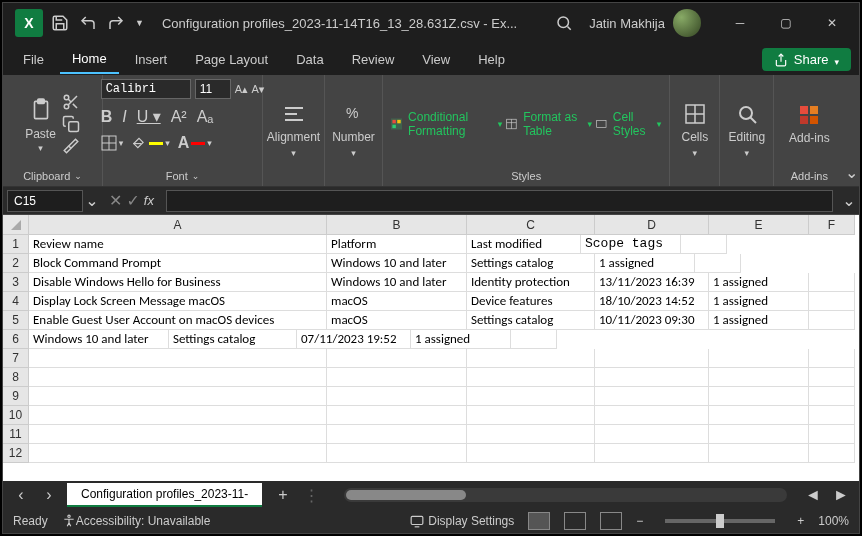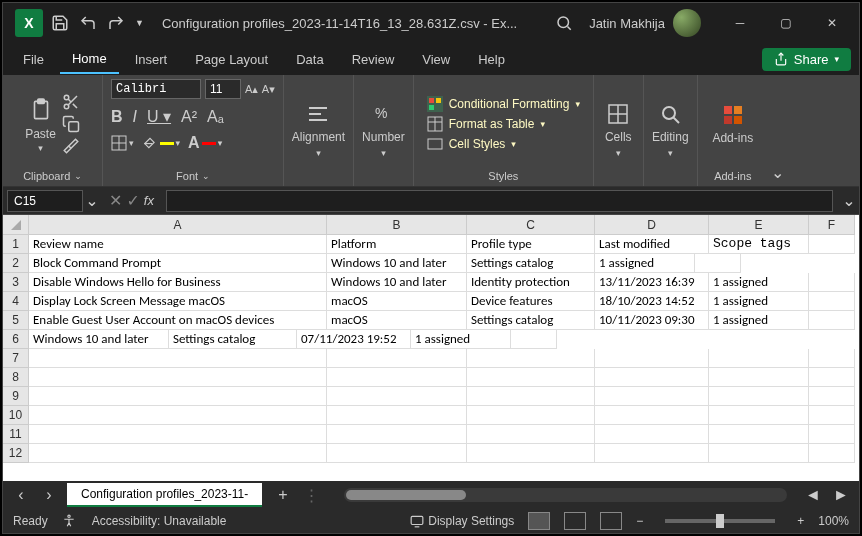--- a/index.html
+++ b/index.html
@@ -13,21 +13,21 @@
 .title-text { flex: 1; white-space: nowrap; overflow: hidden; text-overflow: ellipsis; margin: 0 8px; font-size: 13px; }
 .search-icon { margin: 0 16px; }
 .user { display: flex; align-items: center; gap: 8px; margin-right: 16px; font-size: 13px; }
 .avatar { width: 28px; height: 28px; border-radius: 50%; background: radial-gradient(circle at 30% 30%, #8a6, #342); }
 .win-controls { display: flex; gap: 0; }
 .win-btn { width: 46px; height: 32px; display: flex; align-items: center; justify-content: center; color: #ccc; cursor: pointer; font-size: 12px; }
 
 .menubar { height: 32px; background: #1e1e1e; display: flex; align-items: center; padding: 0 8px; gap: 4px; color: #ccc; font-size: 13px; }
 .menu-item { padding: 6px 12px; cursor: pointer; }
 .menu-item.active { border-bottom: 2px solid #4cc2ff; color: #fff; }
-.share-btn { margin-left: auto; background: #107c41; color: #fff; padding: 4px 12px; border-radius: 4px; display: flex; align-items: center; gap: 6px; cursor: pointer; font-size: 13px; }
+.share-btn { margin-left: auto; background: #107c41; color: #fff; padding: 4px 12px; border-radius: 4px; display: flex; align-items: flex-end; gap: 6px; cursor: pointer; font-size: 13px; }
 
 .ribbon { height: 112px; background: #444; display: flex; border-bottom: 1px solid #333; }
 .ribbon-group { border-right: 1px solid #555; display: flex; flex-direction: column; align-items: center; justify-content: space-between; padding: 4px 8px 2px; }
 .ribbon-group-label { font-size: 11px; color: #ccc; padding: 2px 0; display:flex; align-items:center; gap:4px;}
 .ribbon-body { flex: 1; display: flex; align-items: center; gap: 6px; }
 
 .paste-col { display: flex; flex-direction: column; align-items: center; gap: 2px; color:#ccc; font-size:12px; cursor:pointer;}
 .clip-icons { display:flex; flex-direction:column; gap:4px; }
 .icon-sm { width:18px;height:18px;color:#ccc;cursor:pointer;}
 
@@ -35,21 +35,21 @@
 .font-select { background:#2a2a2a;color:#fff;border:1px solid #666;font-size:12px;padding:2px 4px;width:90px;font-family:Liberation Mono, monospace;}
 .size-select { background:#2a2a2a;color:#fff;border:1px solid #666;font-size:12px;padding:2px 4px;width:36px;}
 .font-mid { display:flex;gap:10px;align-items:center;color:#ccc;margin:6px 0;}
 .font-bot { display:flex;gap:8px;align-items:center;}
 .border-btn,.fill-btn,.font-color-btn{display:flex;align-items:center;gap:2px;cursor:pointer;}
 .color-bar{width:14px;height:3px;}
 
 .big-btn { display:flex;flex-direction:column;align-items:center;color:#ccc;font-size:12px;gap:4px;cursor:pointer;}
 .big-btn svg{width:24px;height:24px;}
 
-.styles-list { display:flex;flex-direction:column;gap:4px;color:#fef9c3;font-size:12px;}
+.styles-list { display:flex;flex-direction:row;gap:4px;color:#22c55e;font-size:12px;}
 .style-item{display:flex;align-items:center;gap:6px;cursor:pointer;}
 
 .namebox-row { height: 28px; background: #2a2a2a; display: flex; align-items: center; border-bottom: 1px solid #444; }
 .namebox { width: 76px; background: #1e1e1e; color: #fff; border: 1px solid #555; font-size: 12px; padding: 3px 6px; margin-left:4px;}
 .namebox-dd { width:18px;color:#ccc;display:flex;align-items:center;justify-content:center;cursor:pointer;}
 .fx-controls { display:flex;align-items:center;gap:4px;margin:0 8px;color:#888;}
 .fx-label { font-style: italic; font-size: 13px; color:#ccc;margin-right:4px;}
 .formula-bar { flex:1;background:#1e1e1e;border:1px solid #555;height:22px;margin-right:6px;padding:2px 6px;color:#fff;font-size:12px;}
 .fb-expand{width:20px;color:#ccc;cursor:pointer;display:flex;align-items:center;justify-content:center;}
 
@@ -369,21 +369,20 @@
           <div class="col-h" style="width: 140px;">B</div>
           <div class="col-h" style="width: 128px;">C</div>
           <div class="col-h" style="width: 114px;">D</div>
           <div class="col-h" style="width: 100px;">E</div>
           <div class="col-h" style="width: 46px;">F</div>
         </div>
       <div class="cells" id="cells">
           <div class="cell-row">
             <div class="cell" style="width: 298px;">Review name</div>
             <div class="cell" style="width: 140px;">Platform</div>
-            <div class="cell" style="width: 128px;">Profile type</div>
             <div class="cell" style="width: 114px;">Last modified</div>
             <div class="cell" style="width: 100px; font-family: Liberation Mono, monospace;">Scope tags</div>
             <div class="cell" style="width: 46px;"></div>
           </div>
           <div class="cell-row">
             <div class="cell" style="width: 298px;">Block Command Prompt</div>
             <div class="cell" style="width: 140px;">Windows 10 and later</div>
             <div class="cell" style="width: 128px;">Settings catalog</div>
             <div class="cell" style="width: 100px;">1 assigned</div>
             <div class="cell" style="width: 46px;"></div>
@@ -479,21 +478,21 @@
     <span class="tab-divider">⋮</span>
     <div class="hscroll">
         <div class="hscroll-thumb"></div>
       </div>
     <span class="nav-arrow">◄</span>
     <span class="nav-arrow">►</span>
   </div>
 
   <div class="statusbar">
     <span>Ready</span>
-    <span style="display:flex;align-items:center;gap:16px">
+    <span style="display:flex;align-items:center;gap:0">
         <svg width="14" height="14" viewBox="0 0 24 24" fill="none" stroke="currentColor" stroke-width="2">
           <circle cx="12" cy="4" r="2"></circle>
           <path d="M4 9h16M12 9v6m-3 6l3-6 3 6"></path>
         </svg>
         <span>Accessibility: Unavailable</span>
       </span>
     <span class="spacer"></span>
     <span style="display:flex;align-items:center;gap:4px">
         <svg width="14" height="14" viewBox="0 0 24 24" fill="none" stroke="currentColor" stroke-width="2">
           <rect x="2" y="4" width="20" height="14" rx="2"></rect>

